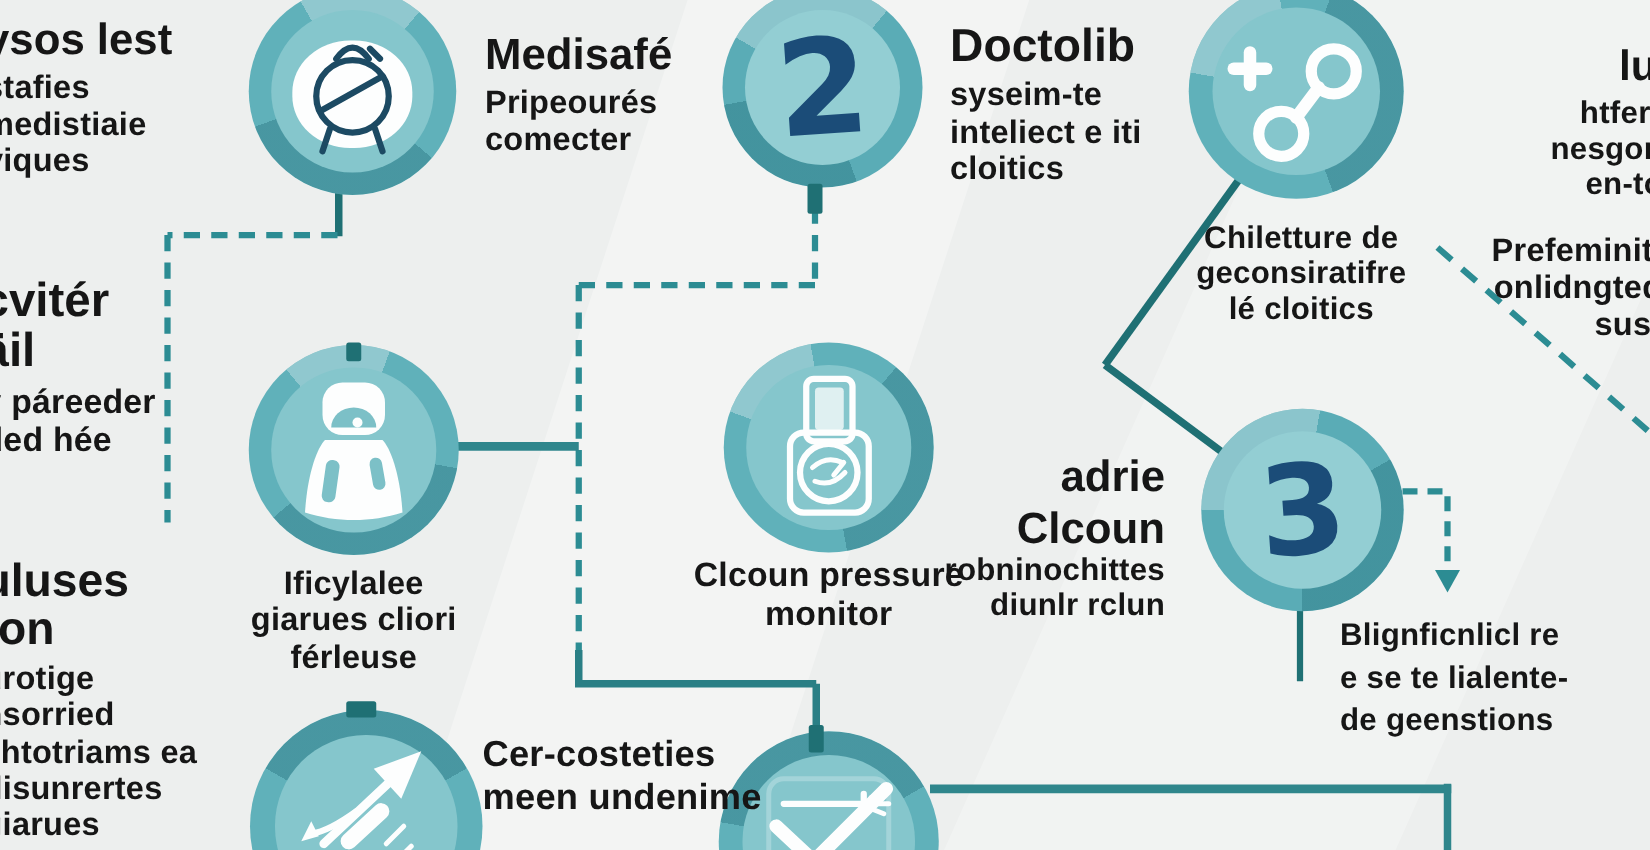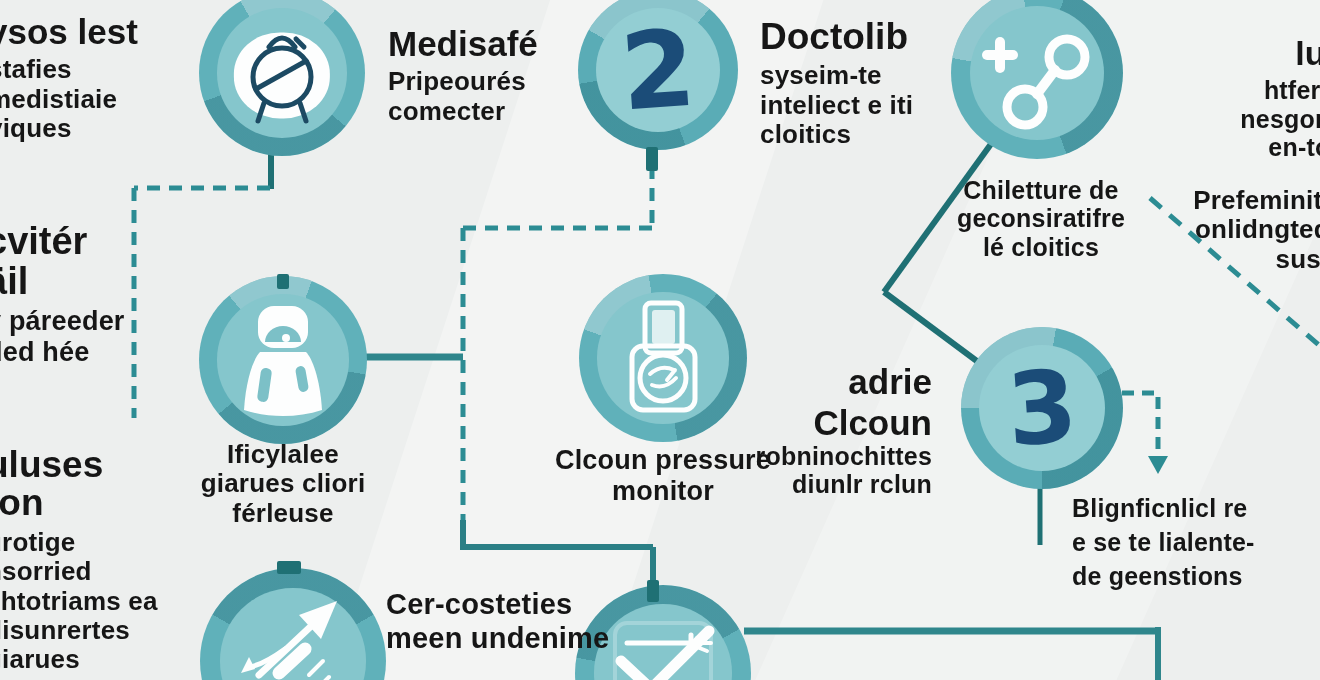--- a/index.html
+++ b/index.html
@@ -232,21 +232,21 @@
     <div>susteid</div>
   </div>
 
   <div class="tb s27" style="left:-14px;top:222px;">
     <div class="h h38">cvitér</div>
     <div class="h h38 mb4">äil</div>
     <div>y páreeder</div>
     <div>ded hée</div>
   </div>
 
-  <div class="tb ac" style="left:165px;top:440px;width:236px;text-align:center;">
+  <div class="tb ac" style="left:165px;top:452px;width:236px;text-align:center;">
     <div>Ificylalee</div>
     <div>giarues cliori</div>
     <div>férleuse</div>
   </div>
 
   <div class="tb ac s27" style="left:551px;top:445px;width:224px;">
     <div>Clcoun pressure</div>
     <div>monitor</div>
   </div>
 

